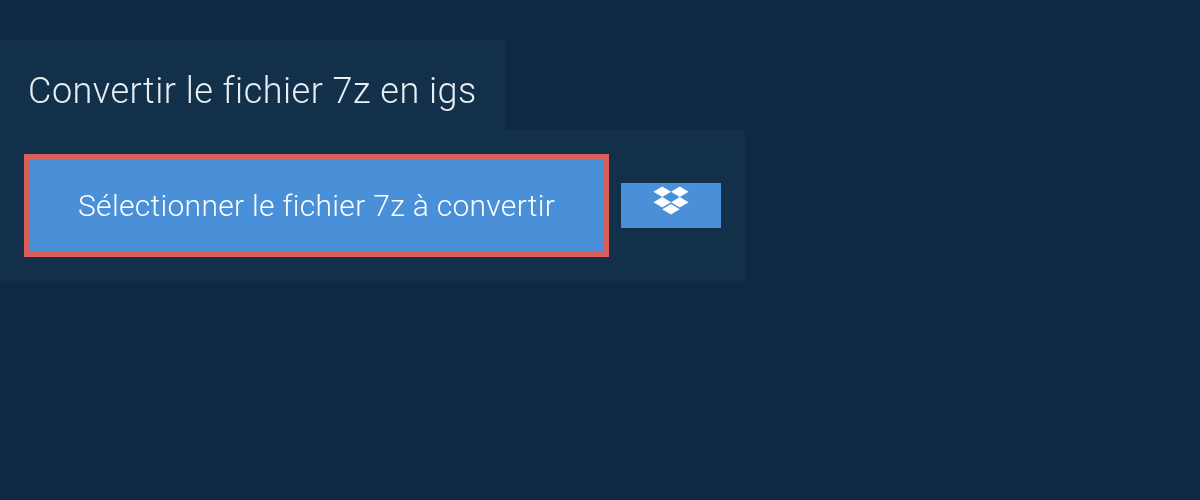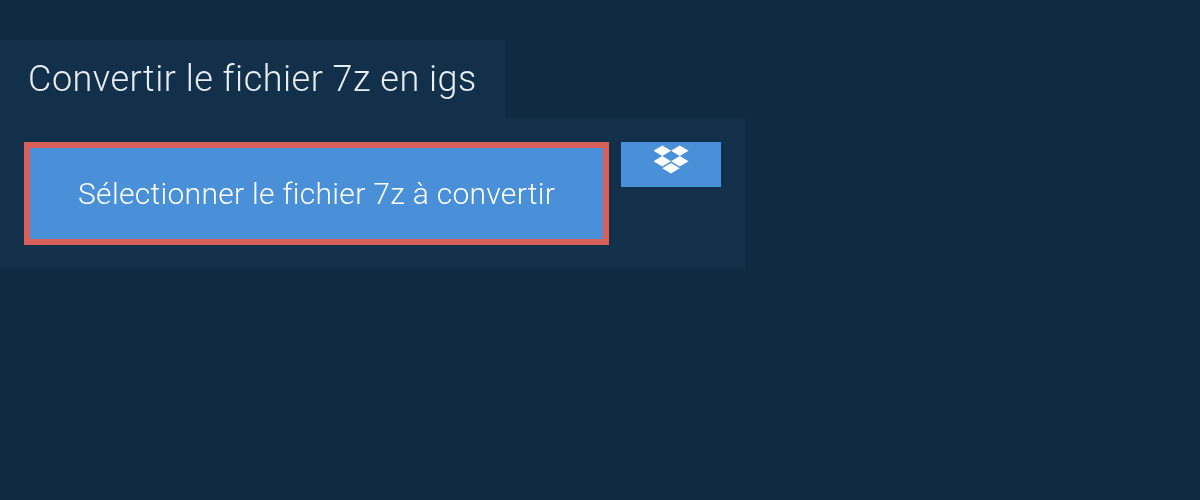--- a/index.html
+++ b/index.html
@@ -18,26 +18,27 @@
       background: #12304a;
       display: inline-block;
       padding: 18px 28px;
       margin-top: 40px;
     }
     .heading-text {
       color: #e8eef2;
       font-size: 36px;
       font-weight: 300;
       letter-spacing: 0.5px;
+      margin-top: 12px;
     }
     .button-container {
       background: #12304a;
       padding: 24px;
       display: inline-flex;
-      align-items: flex-start;
+      align-items: center;
       gap: 12px;
       margin-top: 0;
     }
     .select-button {
       background: #4a90d9;
       border: 6px solid #d9605a;
       color: #ffffff;
       font-size: 30px;
       font-weight: 300;
       padding: 28px 48px;

